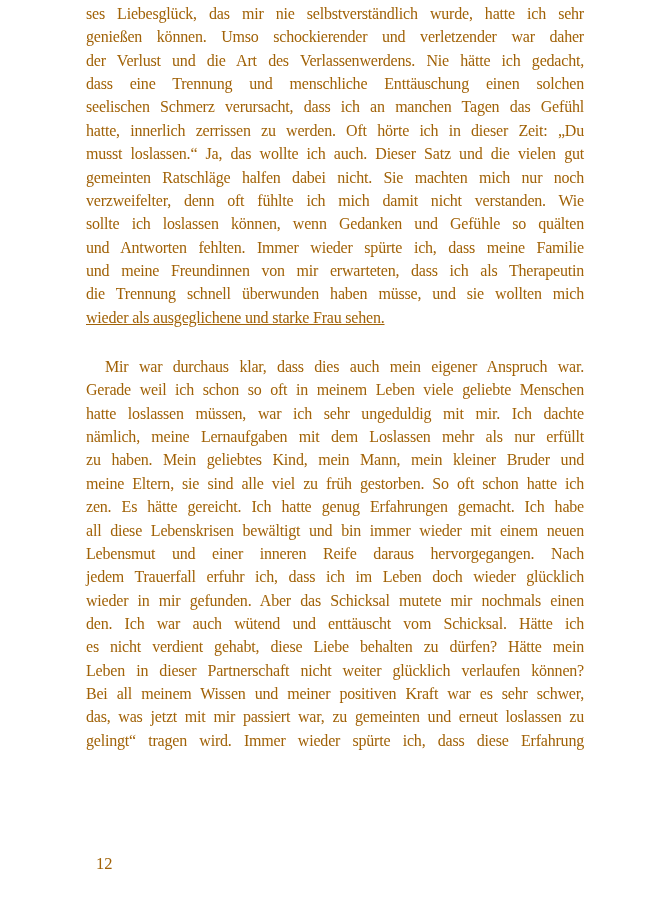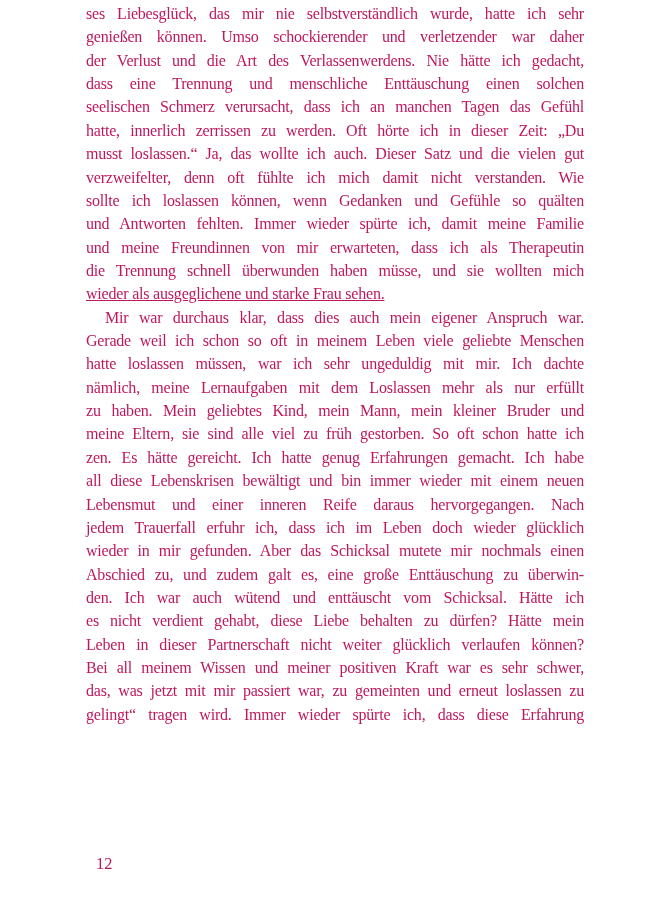--- a/index.html
+++ b/index.html
@@ -7,21 +7,21 @@
     padding: 0;
     background: #ffffff;
   }
   .page {
     position: relative;
     width: 645px;
     height: 907px;
     background: #ffffff;
     overflow: hidden;
     font-family: "Liberation Serif", "DejaVu Serif", serif;
-    color: #be185d;
+    color: #a16207;
   }
   .text-block {
     position: absolute;
     left: 86px;
     top: 2px;
     width: 498px;
     font-size: 16px;
     line-height: 23.36px;
     letter-spacing: -0.2px;
     text-rendering: optimizeLegibility;
@@ -32,20 +32,21 @@
     height: 23.36px;
     overflow: visible;
     white-space: normal;
   }
   .line.para-end {
     text-align-last: left;
     text-decoration: underline;
   }
   .line.para-start {
     text-indent: 19px;
+    margin-top: 26px;
   }
   .page-number {
     position: absolute;
     left: 96px;
     top: 854px;
     font-size: 16.5px;
     letter-spacing: 0;
   }
 </style>
 </head>
@@ -53,38 +54,38 @@
 
 <div class="page">
   <div class="text-block">
     <div class="line">ses Liebesglück, das mir nie selbstverständlich wurde, hatte ich sehr</div>
     <div class="line">genießen können. Umso schockierender und verletzender war daher</div>
     <div class="line">der Verlust und die Art des Verlassenwerdens. Nie hätte ich gedacht,</div>
     <div class="line">dass eine Trennung und menschliche Enttäuschung einen solchen</div>
     <div class="line">seelischen Schmerz verursacht, dass ich an manchen Tagen das Gefühl</div>
     <div class="line">hatte, innerlich zerrissen zu werden. Oft hörte ich in dieser Zeit: „Du</div>
     <div class="line">musst loslassen.“ Ja, das wollte ich auch. Dieser Satz und die vielen gut</div>
+    <div class="line">gemeinten Ratschläge halfen dabei nicht. Sie machten mich nur noch</div>
     <div class="line">verzweifelter, denn oft fühlte ich mich damit nicht verstanden. Wie</div>
     <div class="line">sollte ich loslassen können, wenn Gedanken und Gefühle so quälten</div>
-    <div class="line">und Antworten fehlten. Immer wieder spürte ich, damit meine Familie</div>
+    <div class="line">und Antworten fehlten. Immer wieder spürte ich, dass meine Familie</div>
     <div class="line">und meine Freundinnen von mir erwarteten, dass ich als Therapeutin</div>
     <div class="line">die Trennung schnell überwunden haben müsse, und sie wollten mich</div>
     <div class="line para-end">wieder als ausgeglichene und starke Frau sehen.</div>
     <div class="line para-start">Mir war durchaus klar, dass dies auch mein eigener Anspruch war.</div>
     <div class="line">Gerade weil ich schon so oft in meinem Leben viele geliebte Menschen</div>
     <div class="line">hatte loslassen müssen, war ich sehr ungeduldig mit mir. Ich dachte</div>
     <div class="line">nämlich, meine Lernaufgaben mit dem Loslassen mehr als nur erfüllt</div>
     <div class="line">zu haben. Mein geliebtes Kind, mein Mann, mein kleiner Bruder und</div>
     <div class="line">meine Eltern, sie sind alle viel zu früh gestorben. So oft schon hatte ich</div>
     <div class="line">zen. Es hätte gereicht. Ich hatte genug Erfahrungen gemacht. Ich habe</div>
     <div class="line">all diese Lebenskrisen bewältigt und bin immer wieder mit einem neuen</div>
     <div class="line">Lebensmut und einer inneren Reife daraus hervorgegangen. Nach</div>
     <div class="line">jedem Trauerfall erfuhr ich, dass ich im Leben doch wieder glücklich</div>
     <div class="line">wieder in mir gefunden. Aber das Schicksal mutete mir nochmals einen</div>
-    <div class="line">Abschied zu, und zudem galt es, eine große Enttäuschung zu überwin-</div>
     <div class="line">den. Ich war auch wütend und enttäuscht vom Schicksal. Hätte ich</div>
     <div class="line">es nicht verdient gehabt, diese Liebe behalten zu dürfen? Hätte mein</div>
     <div class="line">Leben in dieser Partnerschaft nicht weiter glücklich verlaufen können?</div>
     <div class="line">Bei all meinem Wissen und meiner positiven Kraft war es sehr schwer,</div>
     <div class="line">das, was jetzt mit mir passiert war, zu gemeinten und erneut loslassen zu</div>
     <div class="line">gelingt“ tragen wird. Immer wieder spürte ich, dass diese Erfahrung</div>
   </div>
   <div class="page-number">12</div>
 </div>
 

